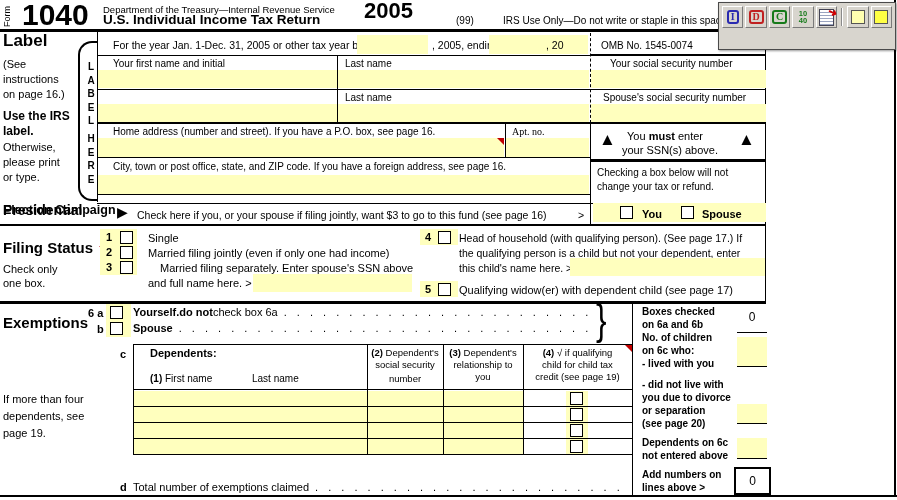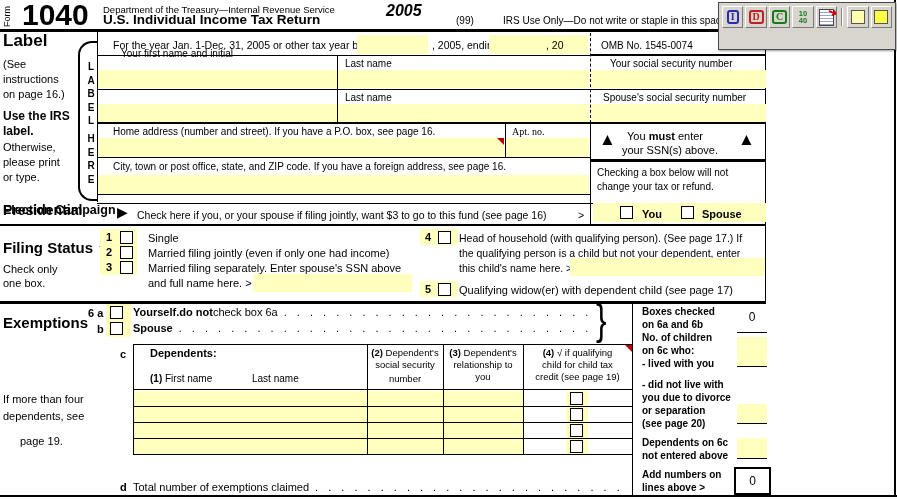--- a/index.html
+++ b/index.html
@@ -42,21 +42,21 @@
 </style>
 </head>
 <body>
 
 <div class="screen">
 
   <div class="vert" style="left:2px;top:6px;">Form</div>
   <div class="t b" style="left:22px;top:0px;font-size:30px;line-height:30px;">1040</div>
   <div class="t" style="left:103px;top:4px;font-size:9.5px;">Department of the Treasury—Internal Revenue Service</div>
   <div class="t b" style="left:103px;top:14px;font-size:13.5px;">U.S. Individual Income Tax Return</div>
-  <div class="t b" style="left:386px;top:5px;font-size:16px;font-style:italic;">2005</div>
+  <div class="t b" style="left:364px;top:5px;font-size:22px;">2005</div>
   <div class="t s10" style="left:456px;top:15px;">(99)</div>
   <div class="t s10" style="left:503px;top:15px;">IRS Use Only—Do not write or staple in this space.</div>
   <div class="ln" style="left:0;top:29px;width:766px;height:3px;"></div>
 
   <div class="t b" style="left:3px;top:35px;font-size:17px;">Label</div>
   <div class="t s11" style="left:3px;top:58px;">(See</div>
   <div class="t s11" style="left:3px;top:73px;">instructions</div>
   <div class="t s11" style="left:3px;top:88px;">on page 16.)</div>
   <div class="t b s11" style="left:3px;top:110px;font-size:12px;">Use the IRS</div>
   <div class="t b s11" style="left:3px;top:125px;font-size:12px;">label.</div>
@@ -65,21 +65,21 @@
   <div class="t s11" style="left:3px;top:171px;">or type.</div>
   <div class="t b" style="left:3px;top:204px;font-size:14px;">Presidential</div>
   <div class="t b" style="left:3px;top:204px;font-size:12.5px;">Election Campaign</div>
   <div class="t b" style="left:3px;top:242px;font-size:15px;">Filing Status</div>
   <div class="redtri" style="left:99px;top:246px;"></div>
   <div class="t s11" style="left:3px;top:263px;">Check only</div>
   <div class="t s11" style="left:3px;top:277px;">one box.</div>
   <div class="t b" style="left:3px;top:317px;font-size:15px;">Exemptions</div>
   <div class="t s11" style="left:3px;top:393px;">If more than four</div>
   <div class="t s11" style="left:3px;top:410px;">dependents, see</div>
-  <div class="t s11" style="left:20px;top:427px;margin-top:8px;">page 19.</div>
+  <div class="t s11" style="left:3px;top:427px;">page 19.</div>
 
   <div style="position:absolute;left:78px;top:41px;width:17px;height:156px;border:2.5px solid #000;border-right:none;border-radius:14px 0 0 14px;"></div>
   <div class="stack" style="left:85px;top:60px;">LABEL</div>
   <div class="stack" style="left:85px;top:132px;">HERE</div>
 
   <div class="ln" style="left:96.5px;top:32px;width:1.5px;height:170px;"></div>
   <div class="ln" style="left:97px;top:54.5px;width:493px;height:1px;"></div>
   <div class="ln" style="left:590px;top:53.5px;width:176px;height:2.5px;"></div>
   <div class="dash" style="left:590px;top:33px;height:90px;"></div>
   <div class="ln" style="left:337px;top:55px;width:1px;height:68px;"></div>
@@ -97,21 +97,21 @@
   <div class="ln" style="left:0;top:495px;width:897px;height:2px;"></div>
   <div class="ln" style="left:894px;top:0;width:2px;height:497px;"></div>
 
   <div class="t" style="left:113px;top:39px;">For the year Jan. 1-Dec. 31, 2005 or other tax year beginning</div>
   <div class="f" style="left:357px;top:35px;width:71px;height:19px;"></div>
   <div class="t" style="left:432px;top:39px;">, 2005, ending</div>
   <div class="f" style="left:489px;top:35px;width:99px;height:19px;"></div>
   <div class="t" style="left:546px;top:39px;">, 20</div>
   <div class="t s10" style="left:601px;top:40px;">OMB No. 1545-0074</div>
 
-  <div class="t s10" style="left:113px;top:48px;margin-left:8px;">Your first name and initial</div>
+  <div class="t s10" style="left:113px;top:58px;">Your first name and initial</div>
   <div class="t s10" style="left:345px;top:58px;">Last name</div>
   <div class="t s10" style="left:610px;top:58px;">Your social security number</div>
   <div class="f" style="left:98px;top:70px;width:239px;height:18px;"></div>
   <div class="f" style="left:338px;top:70px;width:251px;height:18px;"></div>
   <div class="f" style="left:591px;top:70px;width:175px;height:18px;"></div>
 
   <div class="t s10" style="left:345px;top:92px;">Last name</div>
   <div class="t s10" style="left:603px;top:92px;">Spouse's social security number</div>
   <div class="f" style="left:98px;top:104px;width:239px;height:18px;"></div>
   <div class="f" style="left:338px;top:104px;width:251px;height:18px;"></div>
@@ -144,21 +144,21 @@
 
   <div class="f" style="left:100px;top:229px;width:37px;height:46px;"></div>
   <div class="t b s11" style="left:106px;top:231px;">1</div>
   <div class="cb" style="left:120px;top:231px;"></div>
   <div class="t s11" style="left:148px;top:232px;">Single</div>
   <div class="t b s11" style="left:106px;top:246px;">2</div>
   <div class="cb" style="left:120px;top:246px;"></div>
   <div class="t s11" style="left:148px;top:247px;">Married filing jointly (even if only one had income)</div>
   <div class="t b s11" style="left:106px;top:261px;">3</div>
   <div class="cb" style="left:120px;top:261px;"></div>
-  <div class="t s11" style="left:148px;top:262px;">Married filing separately. Enter spouse's SSN above</div>
+  <div class="t s11" style="left:160px;top:262px;">Married filing separately. Enter spouse's SSN above</div>
   <div class="t s11" style="left:148px;top:277px;">and full name here. &gt;</div>
   <div class="f" style="left:253px;top:274px;width:159px;height:18px;"></div>
 
   <div class="f" style="left:420px;top:229px;width:38px;height:16px;"></div>
   <div class="t b s11" style="left:425px;top:231px;">4</div>
   <div class="cb" style="left:438px;top:231px;"></div>
   <div class="t" style="left:459px;top:232px;">Head of household (with qualifying person). (See page 17.) If</div>
   <div class="t" style="left:459px;top:247px;">the qualifying person is a child but not your dependent, enter</div>
   <div class="t" style="left:459px;top:262px;">this child's name here. &gt;</div>
   <div class="f" style="left:570px;top:258px;width:195px;height:18px;"></div>

